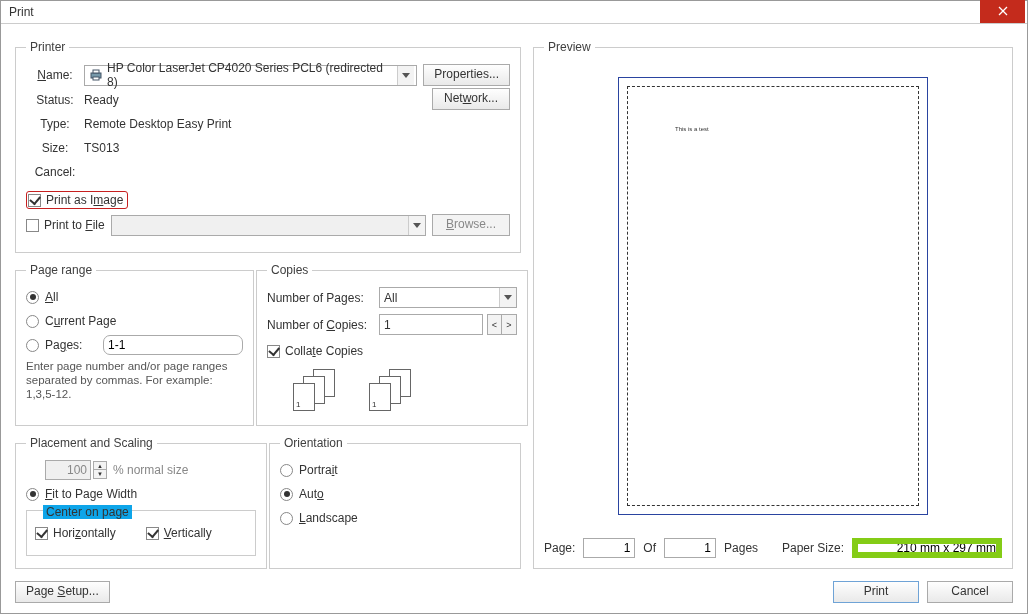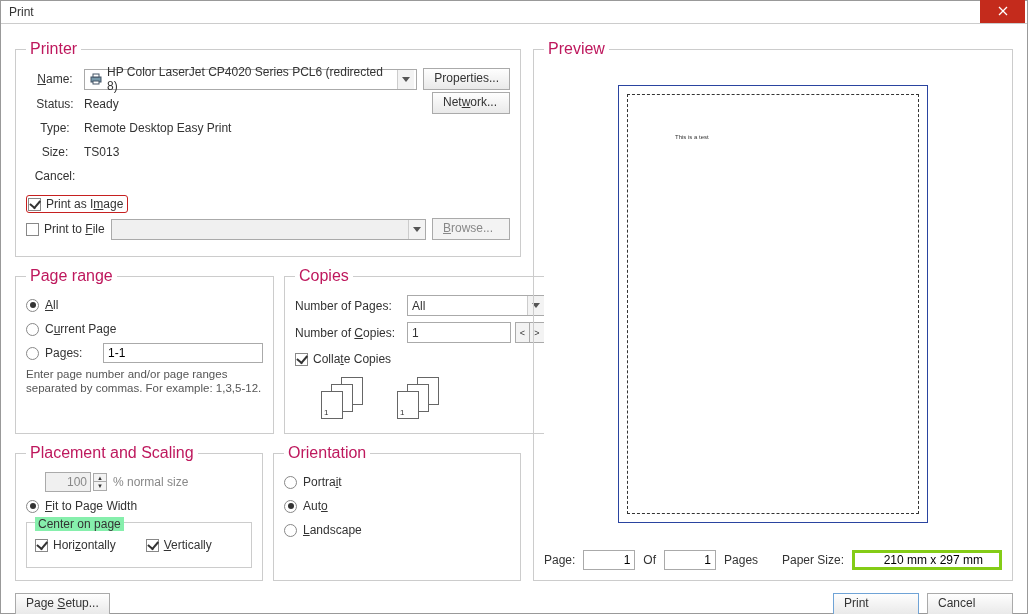--- a/index.html
+++ b/index.html
@@ -5,67 +5,67 @@
 * { box-sizing: border-box; font-family: "Segoe UI", Tahoma, sans-serif; font-size: 12px; }
 body { margin: 0; background: #fff; color: #333; }
 .window { width: 1028px; height: 614px; border: 1px solid #999; background: #fff; display: flex; flex-direction: column; }
 .titlebar { height: 28px; background: #fff; border-bottom: 1px solid #ccc; display: flex; align-items: center; justify-content: space-between; padding-left: 8px; }
 .titlebar-title { font-size: 12px; }
 .close-btn { width: 45px; height: 24px; background: #c42b1c; color: #fff; display: flex; align-items: center; justify-content: center; margin-right: 2px; margin-top: -2px; cursor: pointer; }
 .close-btn svg { width: 10px; height: 10px; }
 .content { flex: 1; padding: 16px 14px 12px 14px; display: flex; gap: 12px; }
 .left-col { width: 506px; display: flex; flex-direction: column; gap: 10px; }
 fieldset { border: 1px solid #ccc; border-radius: 0; padding: 10px 10px 12px 10px; margin: 0; position: relative; }
-legend { padding: 0 4px; color: #be185d; font-size: 16px; }
+legend { padding: 0 4px; color: #404040; font-size: 12px; }
 .row { display: flex; align-items: center; min-height: 20px; margin-bottom: 4px; }
 .lbl { width: 58px; text-align: center; }
 .printer-combo { flex: 1; display: flex; align-items: center; border: 1px solid #aaa; background: #fff; height: 21px; padding: 0 2px 0 4px; gap: 4px; }
 .printer-combo .pi { width: 14px; height: 14px; display:flex; align-items:center; justify-content:center; }
 .printer-combo .txt { flex: 1; }
 .dd-btn { width: 17px; height: 19px; border-left: 1px solid #ccc; display:flex; align-items:center; justify-content:center; background:#f3f3f3; }
-.btn { border: 1px solid #aaa; background: linear-gradient(#fefefe,#e9e9e9); padding: 2px 10px; min-width: 78px; height: 22px; cursor: pointer; }
+.btn { border: 1px solid #aaa; background: linear-gradient(#fefefe,#e9e9e9); padding: 2px 10px; min-width: 78px; height: 22px; cursor: pointer; text-align: center; }
 .btn.disabled { color: #888; background: #f3f3f3; cursor: default; }
 .prop-col { display: flex; flex-direction: column; gap: 6px; margin-left: 6px; align-items: flex-end; }
 .check { width: 13px; height: 13px; border: 1px solid #888; margin-right: 5px; display: inline-flex; align-items:center; justify-content:center; background:#fff; }
 .check.checked::after { content:""; width:5px; height:8px; border:solid #333; border-width:0 2px 2px 0; transform: rotate(40deg) translateY(-1px); }
 .radio { width:13px; height:13px; border:1px solid #888; border-radius:50%; margin-right:6px; display:inline-flex; align-items:center; justify-content:center; background:#fff; }
 .radio.selected::after { content:""; width:6px; height:6px; border-radius:50%; background:#333; }
 .hint { color: #555; font-size: 11.5px; line-height: 14px; }
 .text-input { border:1px solid #aaa; height:20px; padding:0 4px; background:#fff; }
 .file-combo { border:1px solid #aaa; background:#f0f0f0; height:21px; flex:1; display:flex; }
 .file-combo .dd-btn { margin-left:auto; }
-.two-cols { display:flex; gap:10px; }
+.two-cols { display:flex; gap:2px; }
 .two-cols > * { flex:1; }
 .copies-row { display:flex; align-items:center; margin-bottom:6px; }
 .copies-row .clbl { width: 112px; }
 .select { border:1px solid #aaa; height:21px; background:#fff; flex:1; display:flex; align-items:center; padding-left:4px; }
 .select .dd-btn { margin-left:auto; }
 .numbox { border:1px solid #aaa; height:21px; width:104px; background:#fff; padding:0 4px; display:flex; align-items:center; }
 .spin { display:flex; margin-left:4px; }
 .spin-btn { width:15px; height:21px; border:1px solid #aaa; background:#f3f3f3; display:flex; align-items:center; justify-content:center; font-size:9px; }
 .spin-btn + .spin-btn { border-left:none; }
 .collate-icons { display:flex; gap:30px; margin-top:8px; margin-left:26px; }
 .stack { position:relative; width:46px; height:44px; }
 .page { position:absolute; width:22px; height:28px; border:1px solid #666; background:#fff; font-size:8px; display:flex; align-items:flex-end; padding:1px 2px; }
 .stack .p1 { left:0; top:14px; z-index:3;} .stack .p2 { left:10px; top:7px; z-index:2;} .stack .p3 { left:20px; top:0; z-index:1;}
 .num-input { border:1px solid #aaa; height:20px; width:46px; text-align:right; padding:0 3px; background:#f0f0f0; color:#888; }
 .small-spin { display:inline-flex; flex-direction:column; margin-left:2px; }
 .small-spin div { width:14px; height:9px; border:1px solid #aaa; background:#f3f3f3; font-size:6px; display:flex; align-items:center; justify-content:center; }
 .small-spin div + div { border-top:none; }
 .subgroup { border:1px solid #ccc; padding:6px 8px 8px 8px; margin-top:6px; }
-.subgroup-title { position:relative; top:-12px; background:#86efac; display:inline-block; padding:0 3px; }
+.subgroup-title { position:relative; top:-12px; background:#0ea5e9; display:inline-block; padding:0 3px;margin-left:8px; }
 .hv-row { display:flex; gap: 30px; margin-top:-8px; }
 .preview-box { border:1px solid #ccc; flex:1; padding:8px 10px 10px 10px; display:flex; flex-direction:column;justify-content:flex-end; }
 .preview-canvas { flex:1; background:#fff; border:1px solid transparent; display:flex; align-items:center; justify-content:center; padding: 6px; }
 .paper { width:310px; height:438px; border:1px solid #2a44a0; position:relative; background:#fff; }
 .paper-inner { position:absolute; inset:8px; border:1px dashed #333; }
 .paper-text { position:absolute; left:56px; top:48px; font-size:6px; color:#333; }
 .status-row { display:flex; align-items:center; gap:8px; margin-top:8px; }
 .status-row .stat-input { border:1px solid #aaa; background:#fff; height:20px; width:52px; text-align:right; padding:0 4px; }
-.status-row .ps-input { border:3px solid #84cc16; background:#fff; height:20px; width:150px; text-align:right; padding:0 16px; }
+.status-row .ps-input { border:6px solid #84cc16; background:#fff; height:20px; width:150px; text-align:right; padding:0 0; }
 .footer { display:flex; gap:8px; justify-content:space-between; align-items:center; padding: 0 14px 12px 14px; }
 .footer-right { display:flex; gap:8px; }
 .btn-wide { min-width:86px; }
 .highlight-box { border:1px solid #c62020; border-radius:3px; padding:1px 4px 1px 1px; display:inline-flex; align-items:center; }
 .chev { width:0; height:0; border-left:4px solid transparent; border-right:4px solid transparent; border-top:5px solid #555; }
 u { text-decoration: underline; }
 </style>
 </head>
 <body>
 
@@ -154,21 +154,21 @@
               <span class="radio selected"></span>
               <span><u>A</u>ll</span>
             </div>
           <div class="row">
               <span class="radio"></span>
               <span>C<u>u</u>rrent Page</span>
             </div>
           <div class="row">
               <span class="radio"></span>
               <span style="width:58px;">Pa<u>g</u>es:</span>
-              <input class="text-input" style="width: 160px;" value="1-1">
+              <input class="text-input" style="width: 140px; border-radius: 7px;" value="1-1">
             </div>
           <div class="hint">Enter page number and/or page ranges separated by commas. For example: 1,3,5-12.</div>
         </fieldset>
 
         <fieldset>
           <legend>Copies</legend>
           <div class="copies-row">
             <span class="clbl">Number of Pages:</span>
             <div class="select">
                 <span>All</span>

